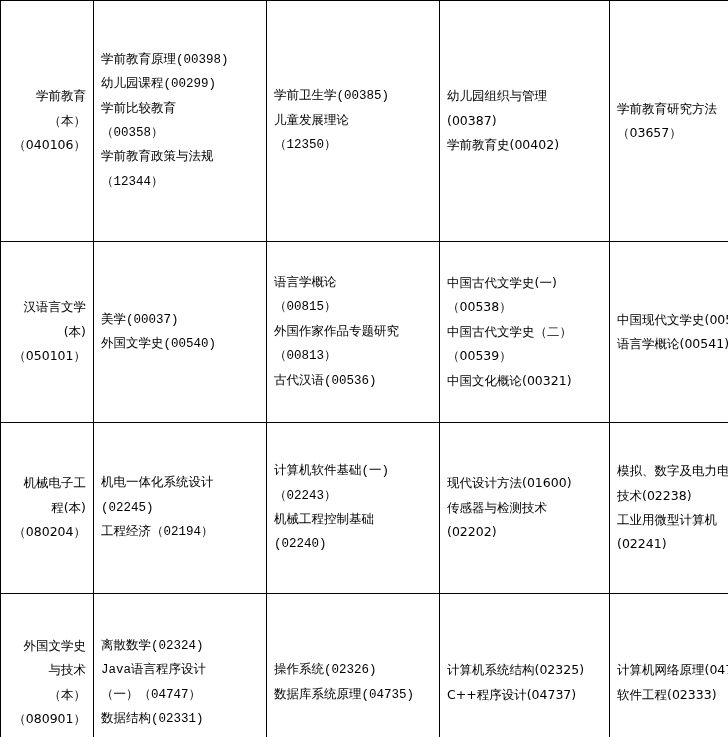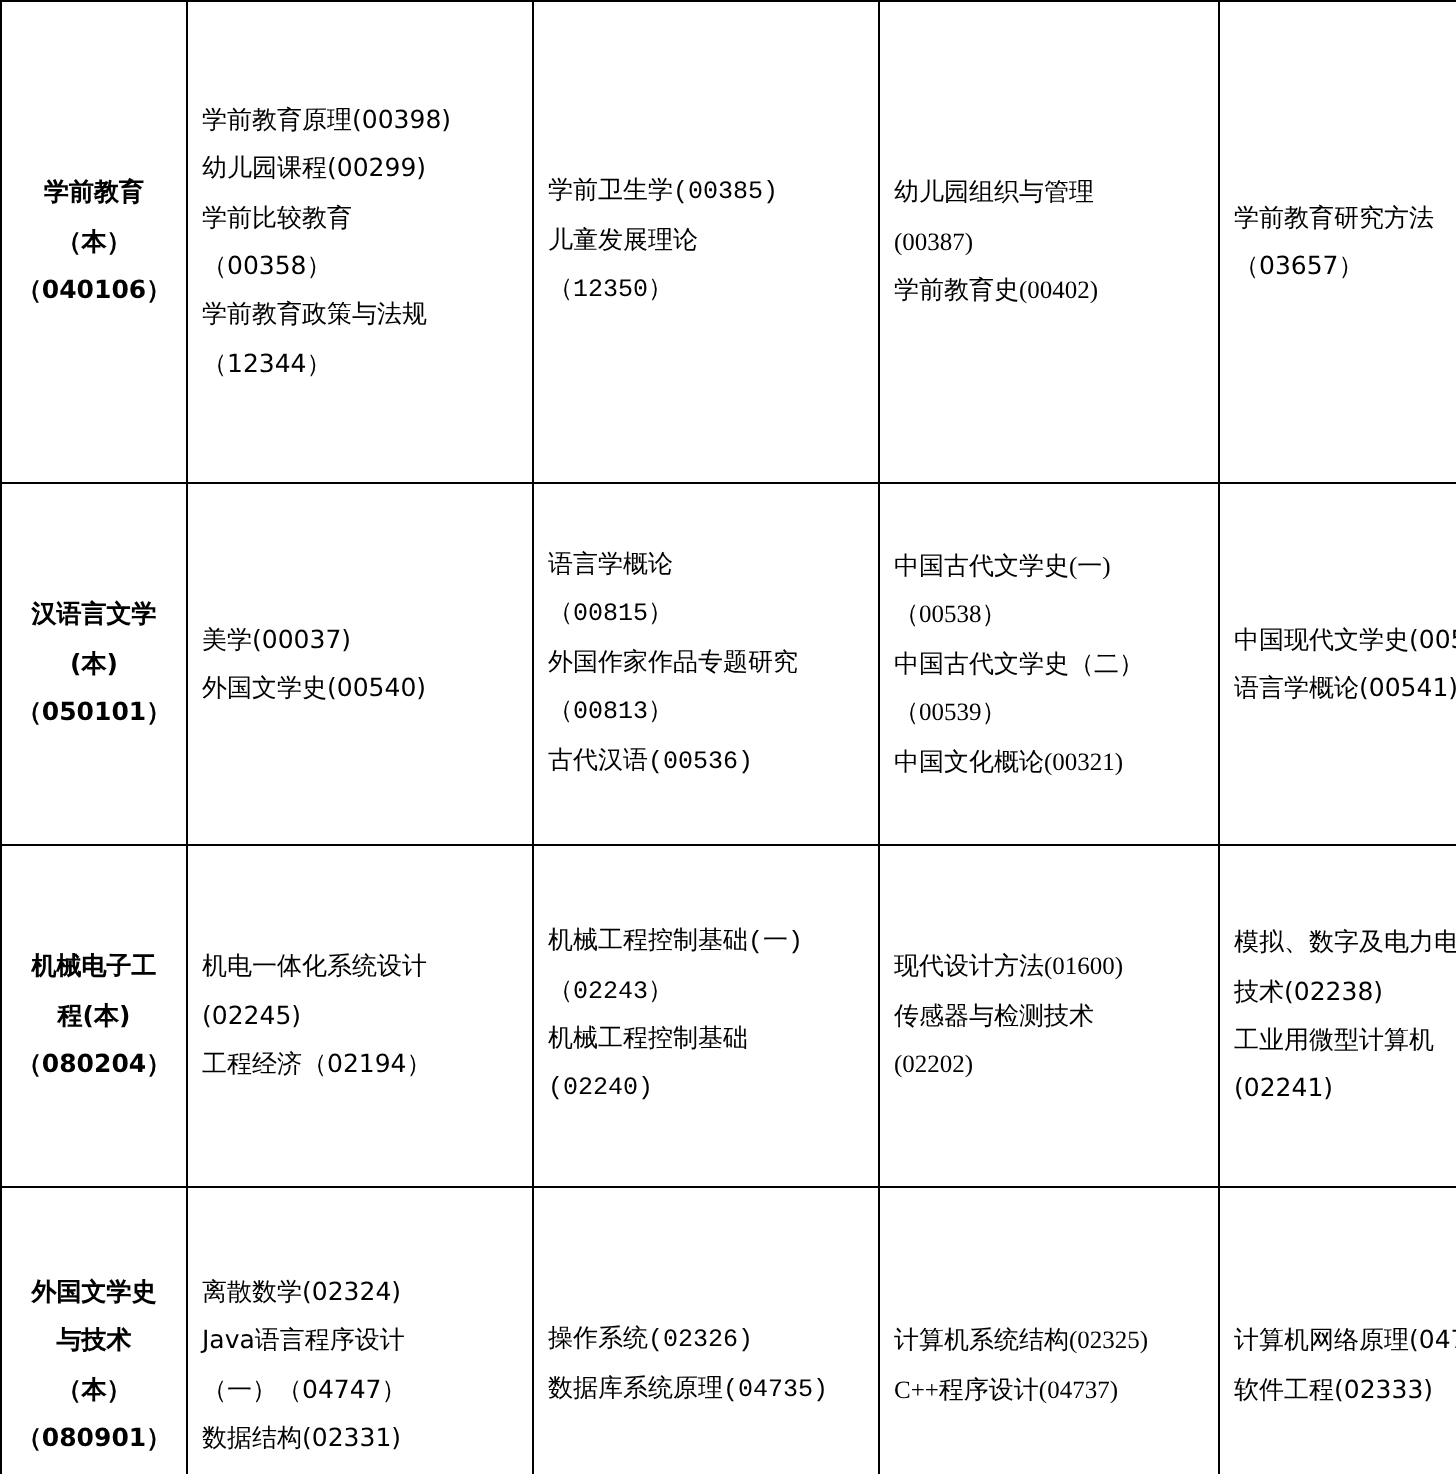--- a/index.html
+++ b/index.html
@@ -22,30 +22,30 @@
   }
   table.exam-table td {
     border: 1px solid #000000;
     vertical-align: middle;
     padding: 6px 7px 6px 7px;
     font-size: 12.5px;
     line-height: 1.95;
   }
   td.major-cell {
     width: 78px;
-    font-weight: bold;
-    text-align: center;
+    font-weight: normal;
+    text-align: right;
     vertical-align: middle;
   }
   td.subject-cell {
     vertical-align: middle;
   }
-  .col-2 { width: 158px; }
+  .col-2 { width: 158px; font-family: Liberation Mono, monospace; }
   .col-3 { width: 158px; font-family: Liberation Mono, monospace; }
-  .col-4 { width: 155px; font-family: Liberation Serif, serif; }
+  .col-4 { width: 155px; }
   .col-5 { width: 160px; }
   .line {
     display: block;
     white-space: pre-wrap;
   }
   .major-line {
     display: block;
     white-space: pre-wrap;
   }
   .row-preschool td { height: 228px; }
@@ -124,21 +124,21 @@
         <span class="major-line">机械电子工</span>
         <span class="major-line">程(本)</span>
         <span class="major-line">（080204）</span>
       </td>
       <td class="subject-cell col-2">
         <span class="line">机电一体化系统设计</span>
         <span class="line">(02245)</span>
         <span class="line">工程经济（02194）</span>
       </td>
       <td class="subject-cell col-3">
-        <span class="line">机械工程控制基础(一)</span>
+        <span class="line">计算机软件基础(一)</span>
         <span class="line">（02243）</span>
         <span class="line">机械工程控制基础</span>
         <span class="line">(02240)</span>
       </td>
       <td class="subject-cell col-4">
         <span class="line">现代设计方法(01600)</span>
         <span class="line">传感器与检测技术</span>
         <span class="line">(02202)</span>
       </td>
       <td class="subject-cell col-5">

